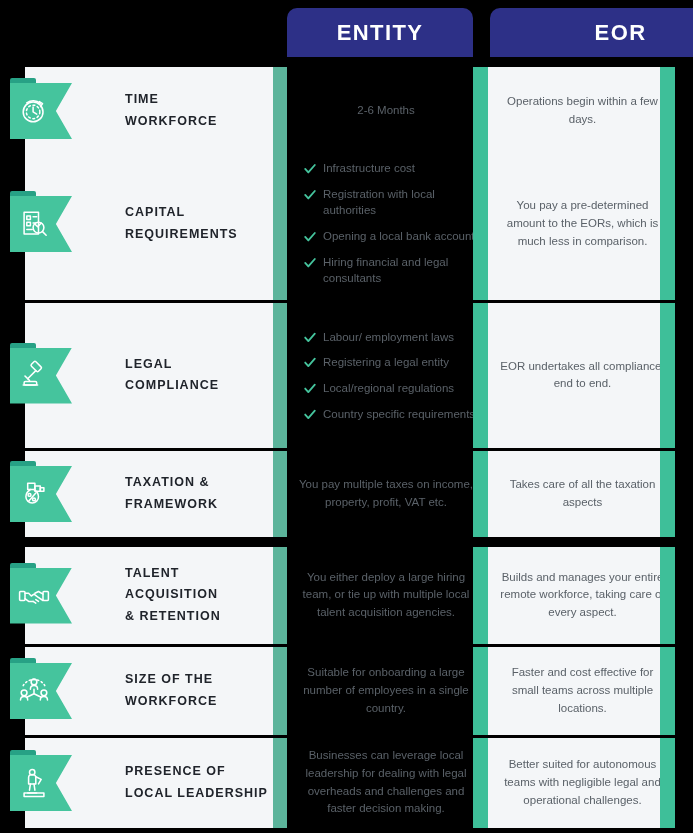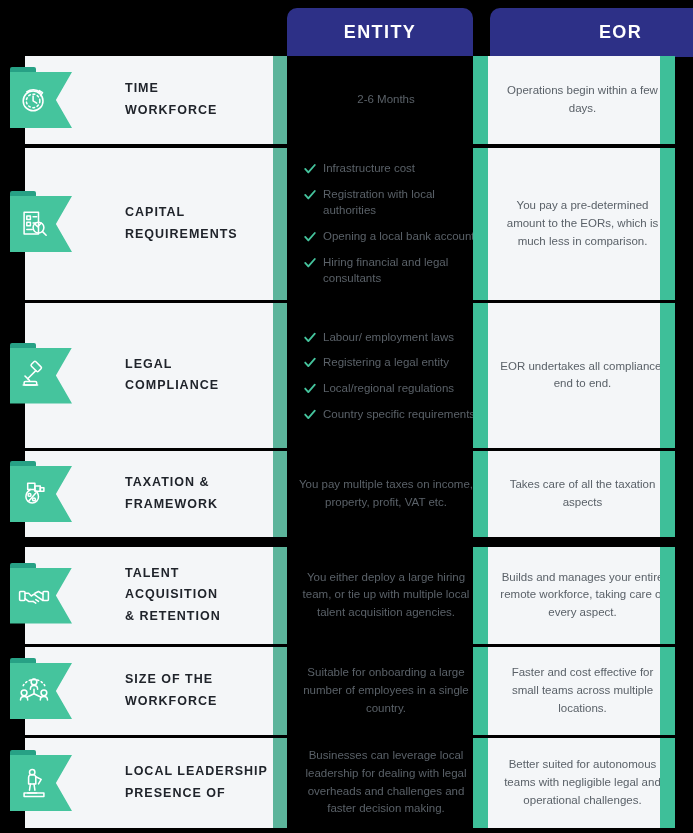--- a/index.html
+++ b/index.html
@@ -4,21 +4,21 @@
 <style>
   html,body{margin:0;padding:0;background:#000;}
   body{width:693px;height:833px;overflow:hidden;
        font-family:"Liberation Sans","DejaVu Sans",sans-serif;}
   .board{position:relative;width:693px;height:833px;background:#000;}
 
   
   .head-row{position:absolute;top:0;left:0;width:693px;height:57px;}
   .head-cell{position:absolute;top:8px;height:49px;border-radius:10px 10px 0 0;
              background:#2d3087;color:#fff;display:flex;align-items:center;
-             justify-content:center;letter-spacing:1.4px;font-weight:bold;font-size:18px;}
+             justify-content:center;letter-spacing:1.4px;font-weight:bold;font-size:22px;}
   .head-entity{left:287px;width:186px;}
   .head-eor{left:490px;width:183px;padding-left:39px;}
 
   
   .row{position:absolute;left:25px;width:650px;background:#f4f6f8;}
   .row .lblock{position:absolute;left:0;top:0;bottom:0;width:250px;}
   .row .entity-col{position:absolute;left:262px;top:0;bottom:0;width:198px;
                    background:#000000;}
   .row .eor-col{position:absolute;left:465px;top:0;bottom:0;width:185px;
                 background:#f4f6f8;text-decoration:underline;}
@@ -62,21 +62,21 @@
 <body>
 
 <div class="board">
 
   <div class="head-row">
     <div class="head-cell head-entity">ENTITY</div>
     <div class="head-cell head-eor">EOR</div>
   </div>
 
   <div id="rows-host">
-      <div class="row first" style="top: 56px; height: 88px;">
+      <div class="row first" style="top: 67px; height: 88px;">
         <div class="lblock">
       <div class="badge">
         <span class="fold"></span>
         <span class="flag"></span>
 
       <svg viewBox="0 0 40 40" fill="none" stroke="#fff" stroke-width="1.7" stroke-linecap="round" stroke-linejoin="round">
               <circle cx="19" cy="21" r="11"></circle>
               <circle cx="19" cy="21" r="7.5" stroke-dasharray="2 3"></circle>
               <path d="M19 15.5V21l4 2.5"></path>
               <path d="M26 9.5l3.5 2.2-2.2 3.4"></path>
@@ -327,22 +327,22 @@
       <svg viewBox="0 0 40 40" fill="none" stroke="#fff" stroke-width="1.7" stroke-linecap="round" stroke-linejoin="round">
               <circle cx="18" cy="8" r="3"></circle>
               <path d="M14 14c0-2.2 1.8-3.5 4-3.5s4 1.3 4 3.5v7h-8z"></path>
               <path d="M22 13l6 3-3 5"></path>
               <path d="M16 21l-1 7M20 21l1 7"></path>
               <path d="M13 31h10"></path>
               <path d="M9 31h22v4H9z"></path>
             </svg>
           </div>
       <div class="label">
+        <div>PRESENCE OF</div>
         <div>LOCAL LEADERSHIP</div>
-        <div>PRESENCE OF</div>
       </div>
     </div>
     <div class="stripe stripe-a"></div>
     <div class="entity-col">
           <div class="ctext">Businesses can leverage local leadership for dealing with legal overheads and challenges and faster decision making.</div>
         </div>
     <div class="stripe stripe-b"></div>
     <div class="eor-col">
       <div class="ctext">Better suited for autonomous teams with negligible legal and operational challenges.</div>
     </div>

